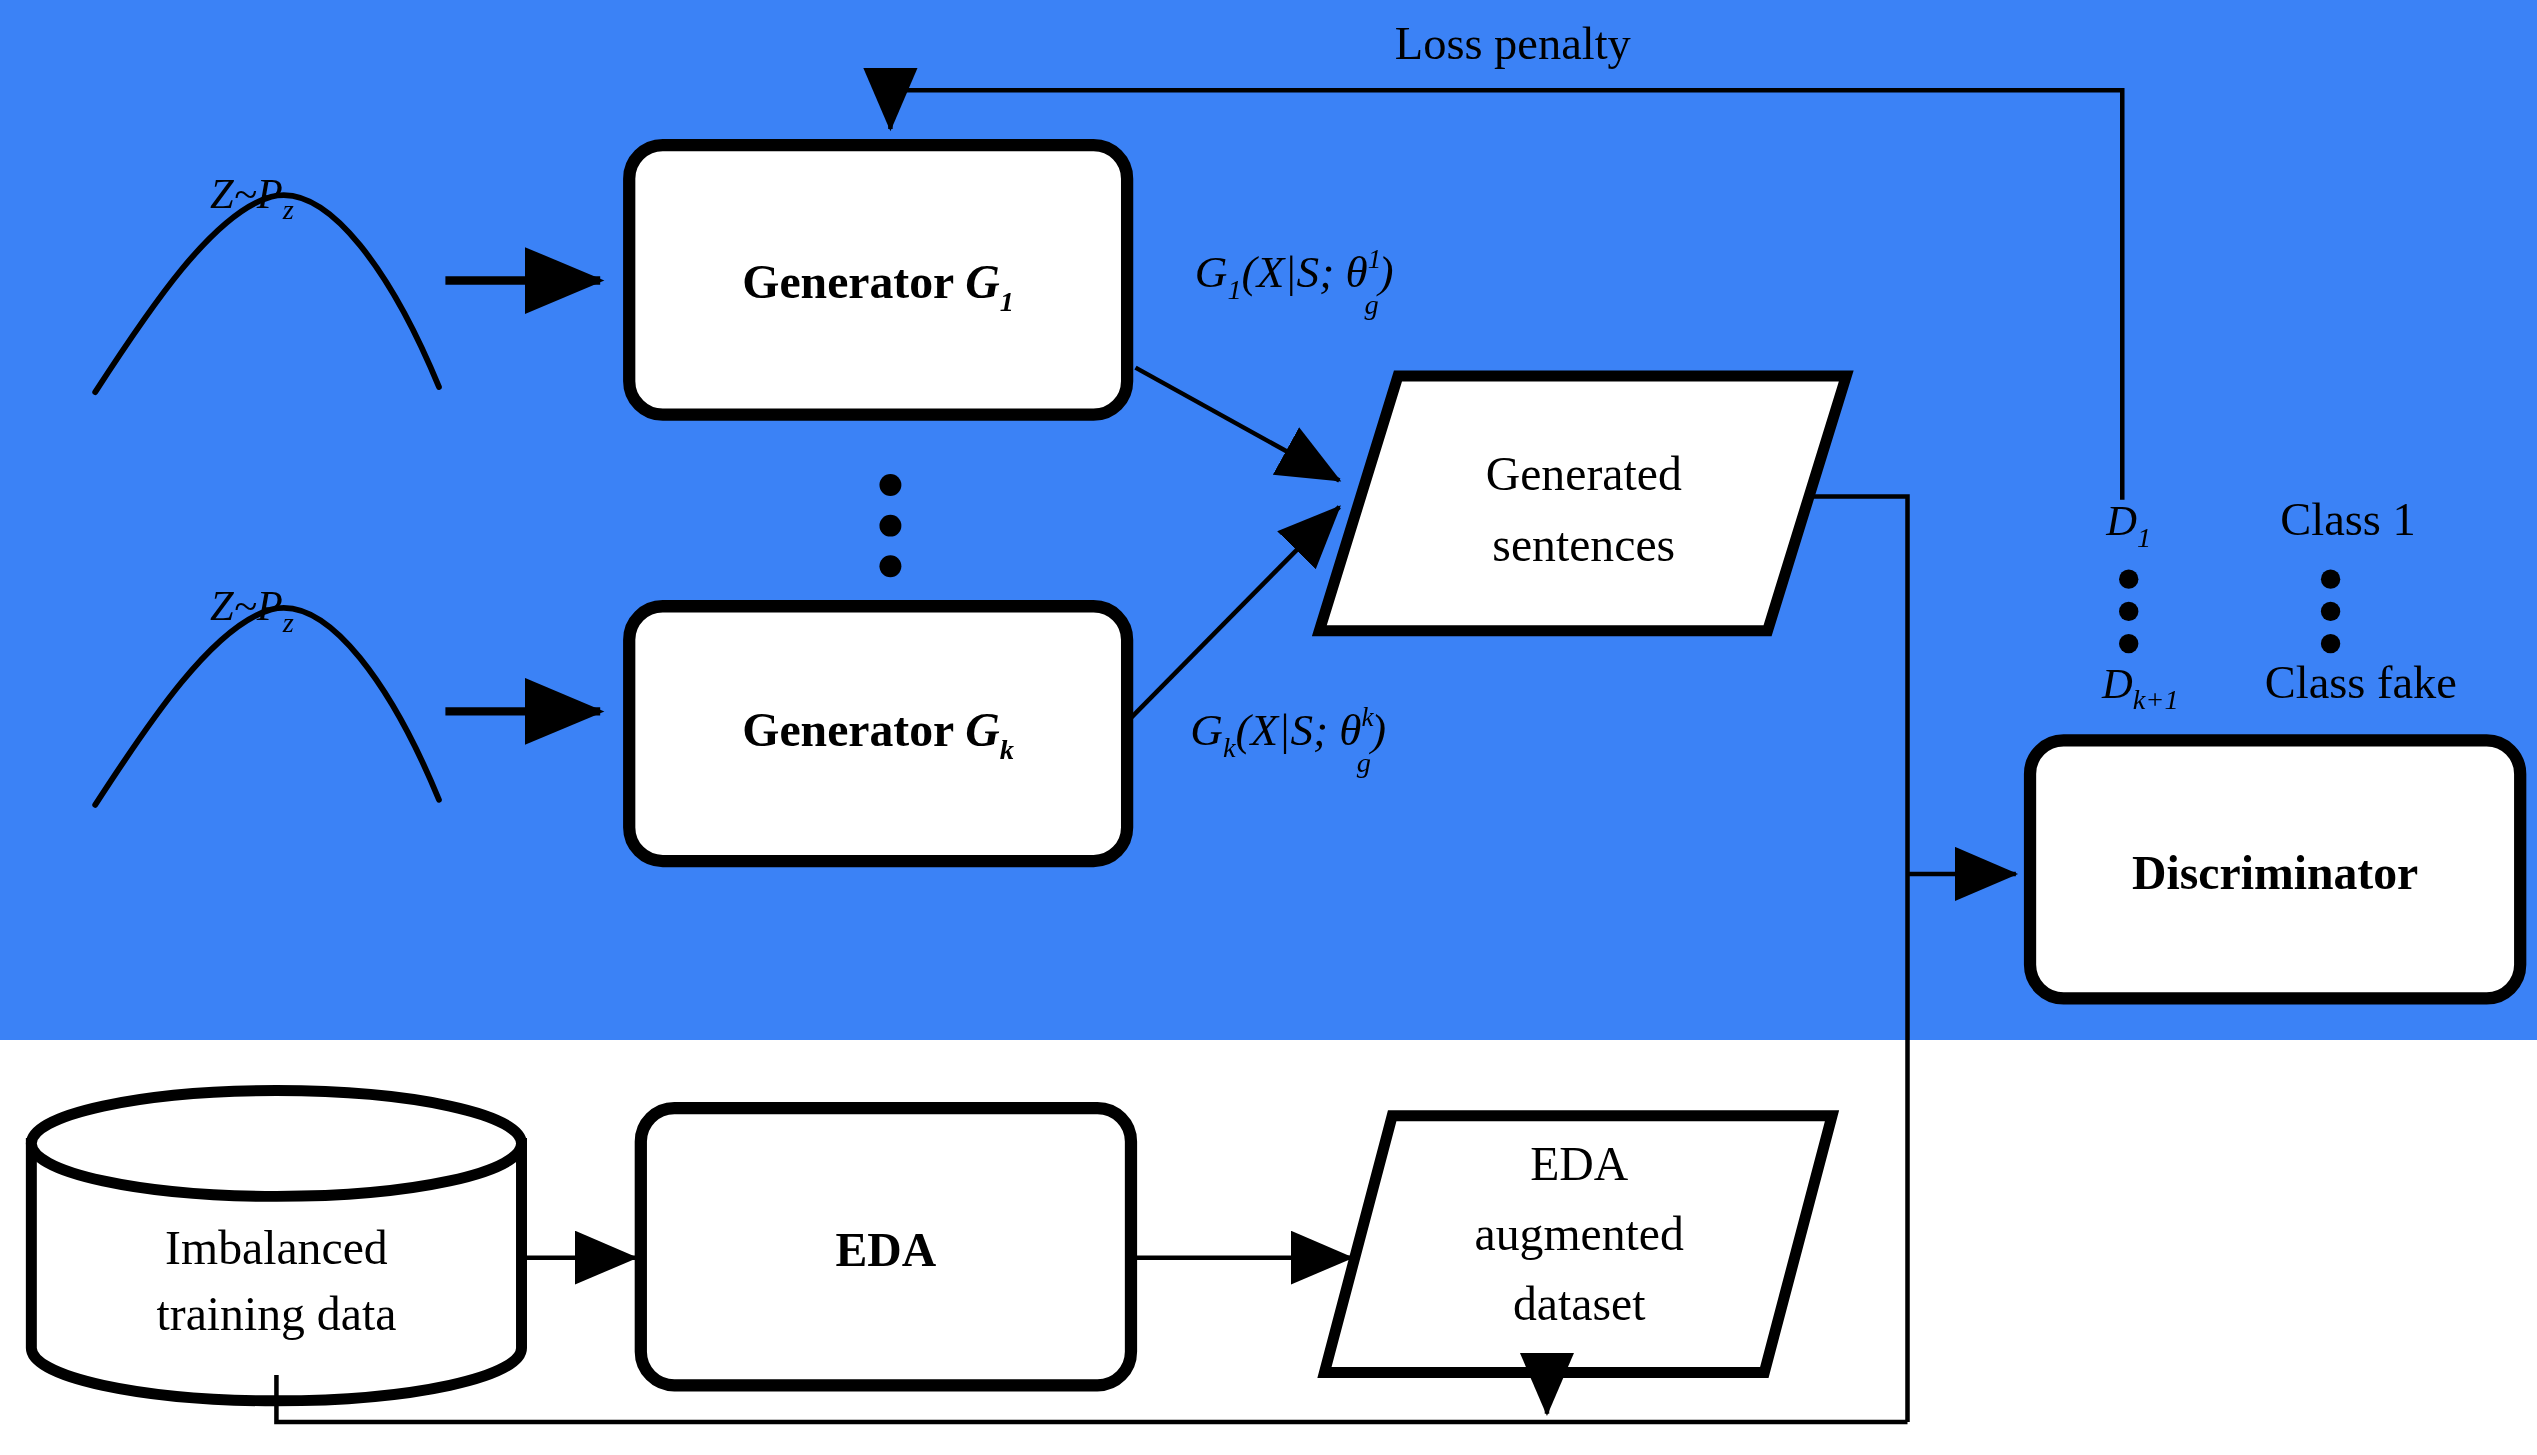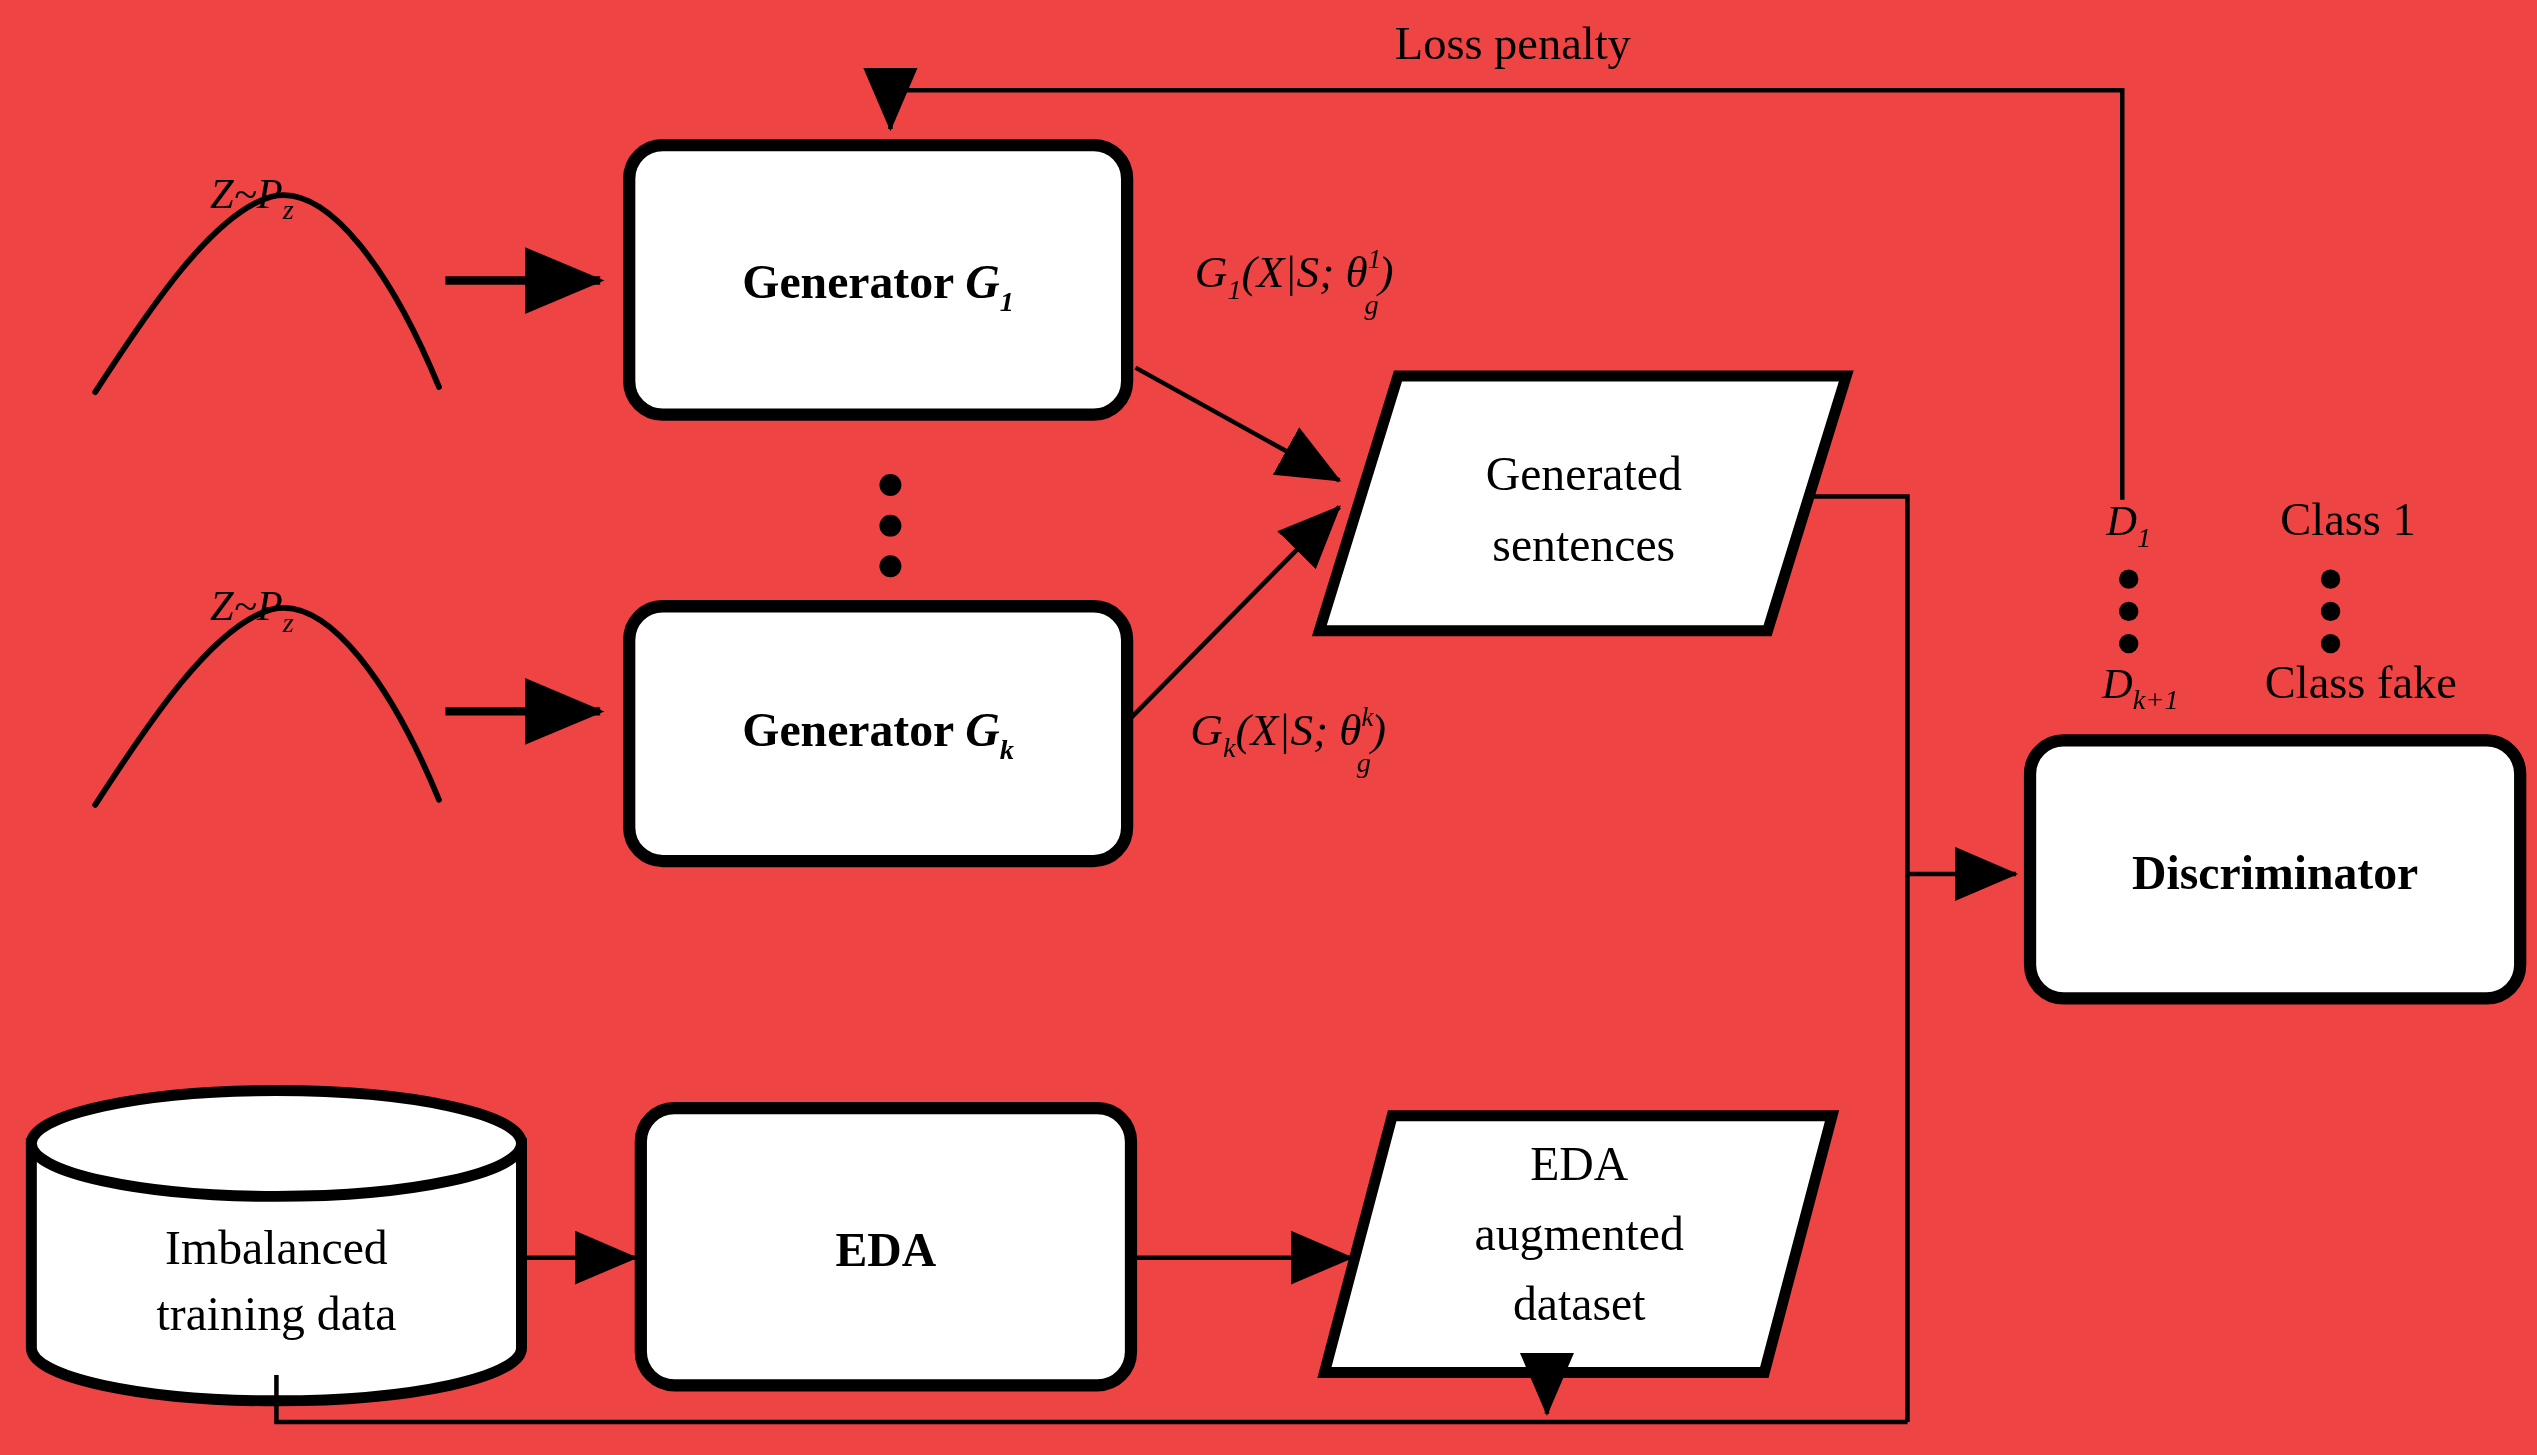--- a/index.html
+++ b/index.html
@@ -10,22 +10,22 @@
   }
   body {
     width: 2538px;
     height: 1455px;
     overflow: hidden;
     font-family: "Liberation Serif", "DejaVu Serif", serif;
   }
   #diagram-root {
     position: relative;
     width: 2538px;
-    height: 1455px;
-    background: #ef4444;
+    height: 1040px;
+    background: #3b82f6;
   }
   svg#figure {
     display: block;
     width: 2538px;
     height: 1455px;
   }
   .stroke-shape {
     fill: #ffffff;
     stroke: #000000;
     stroke-width: 17;

